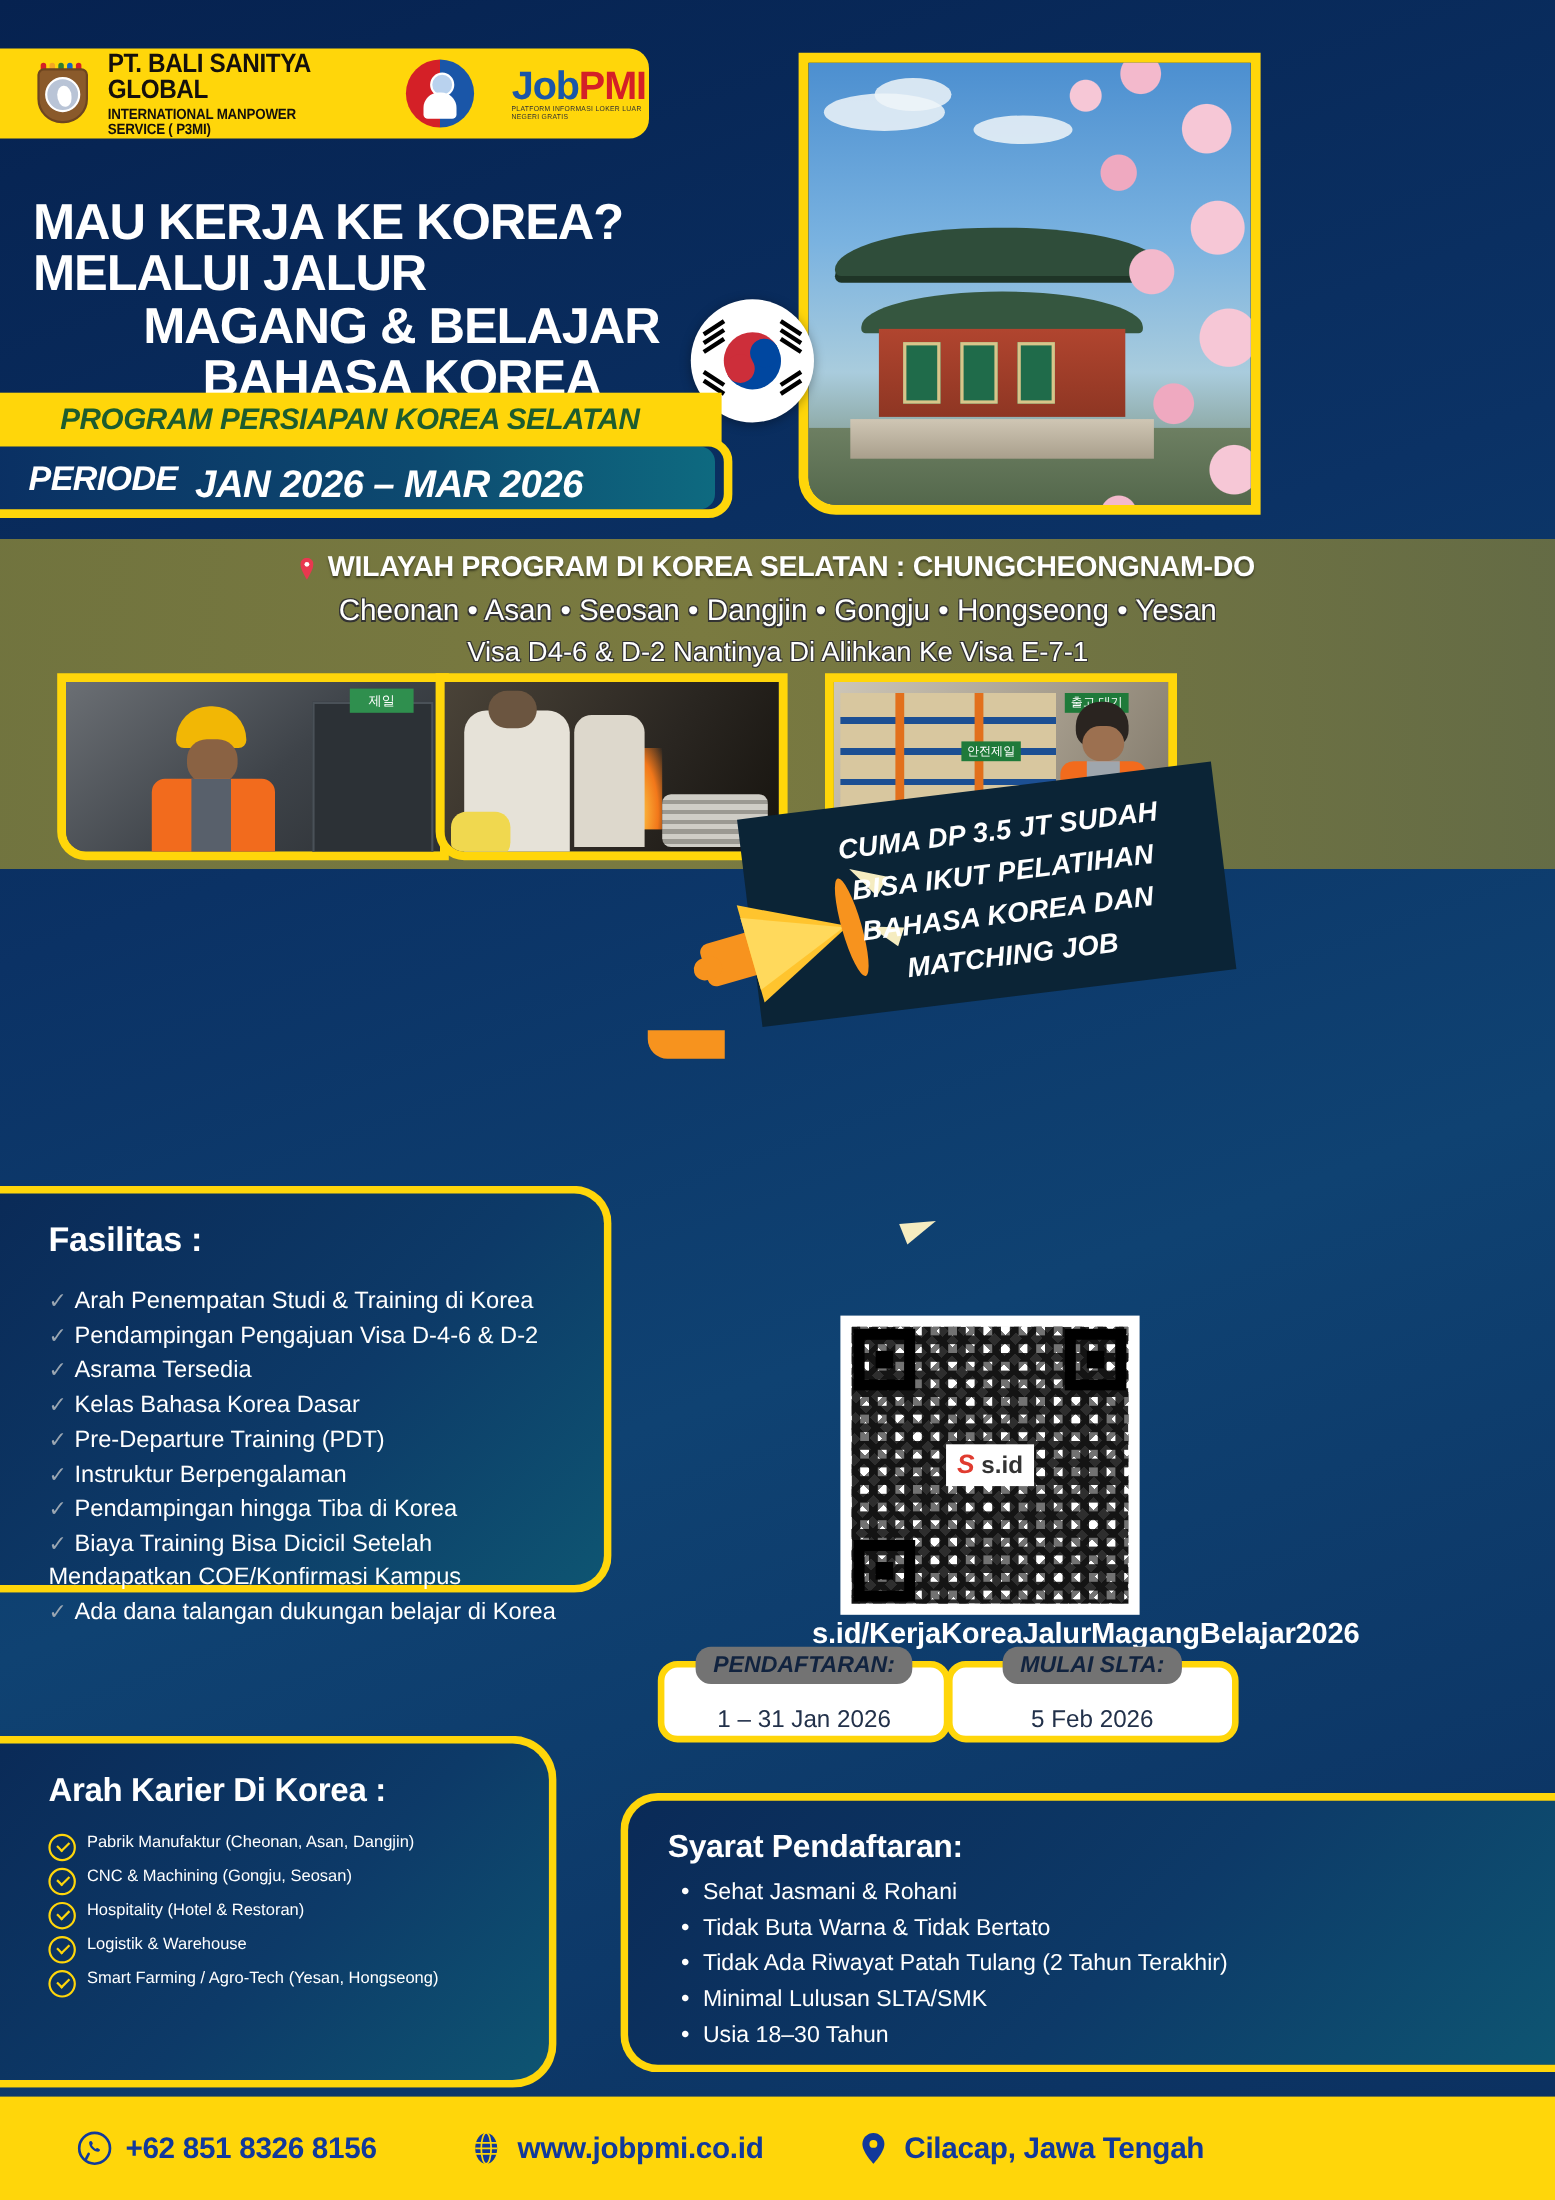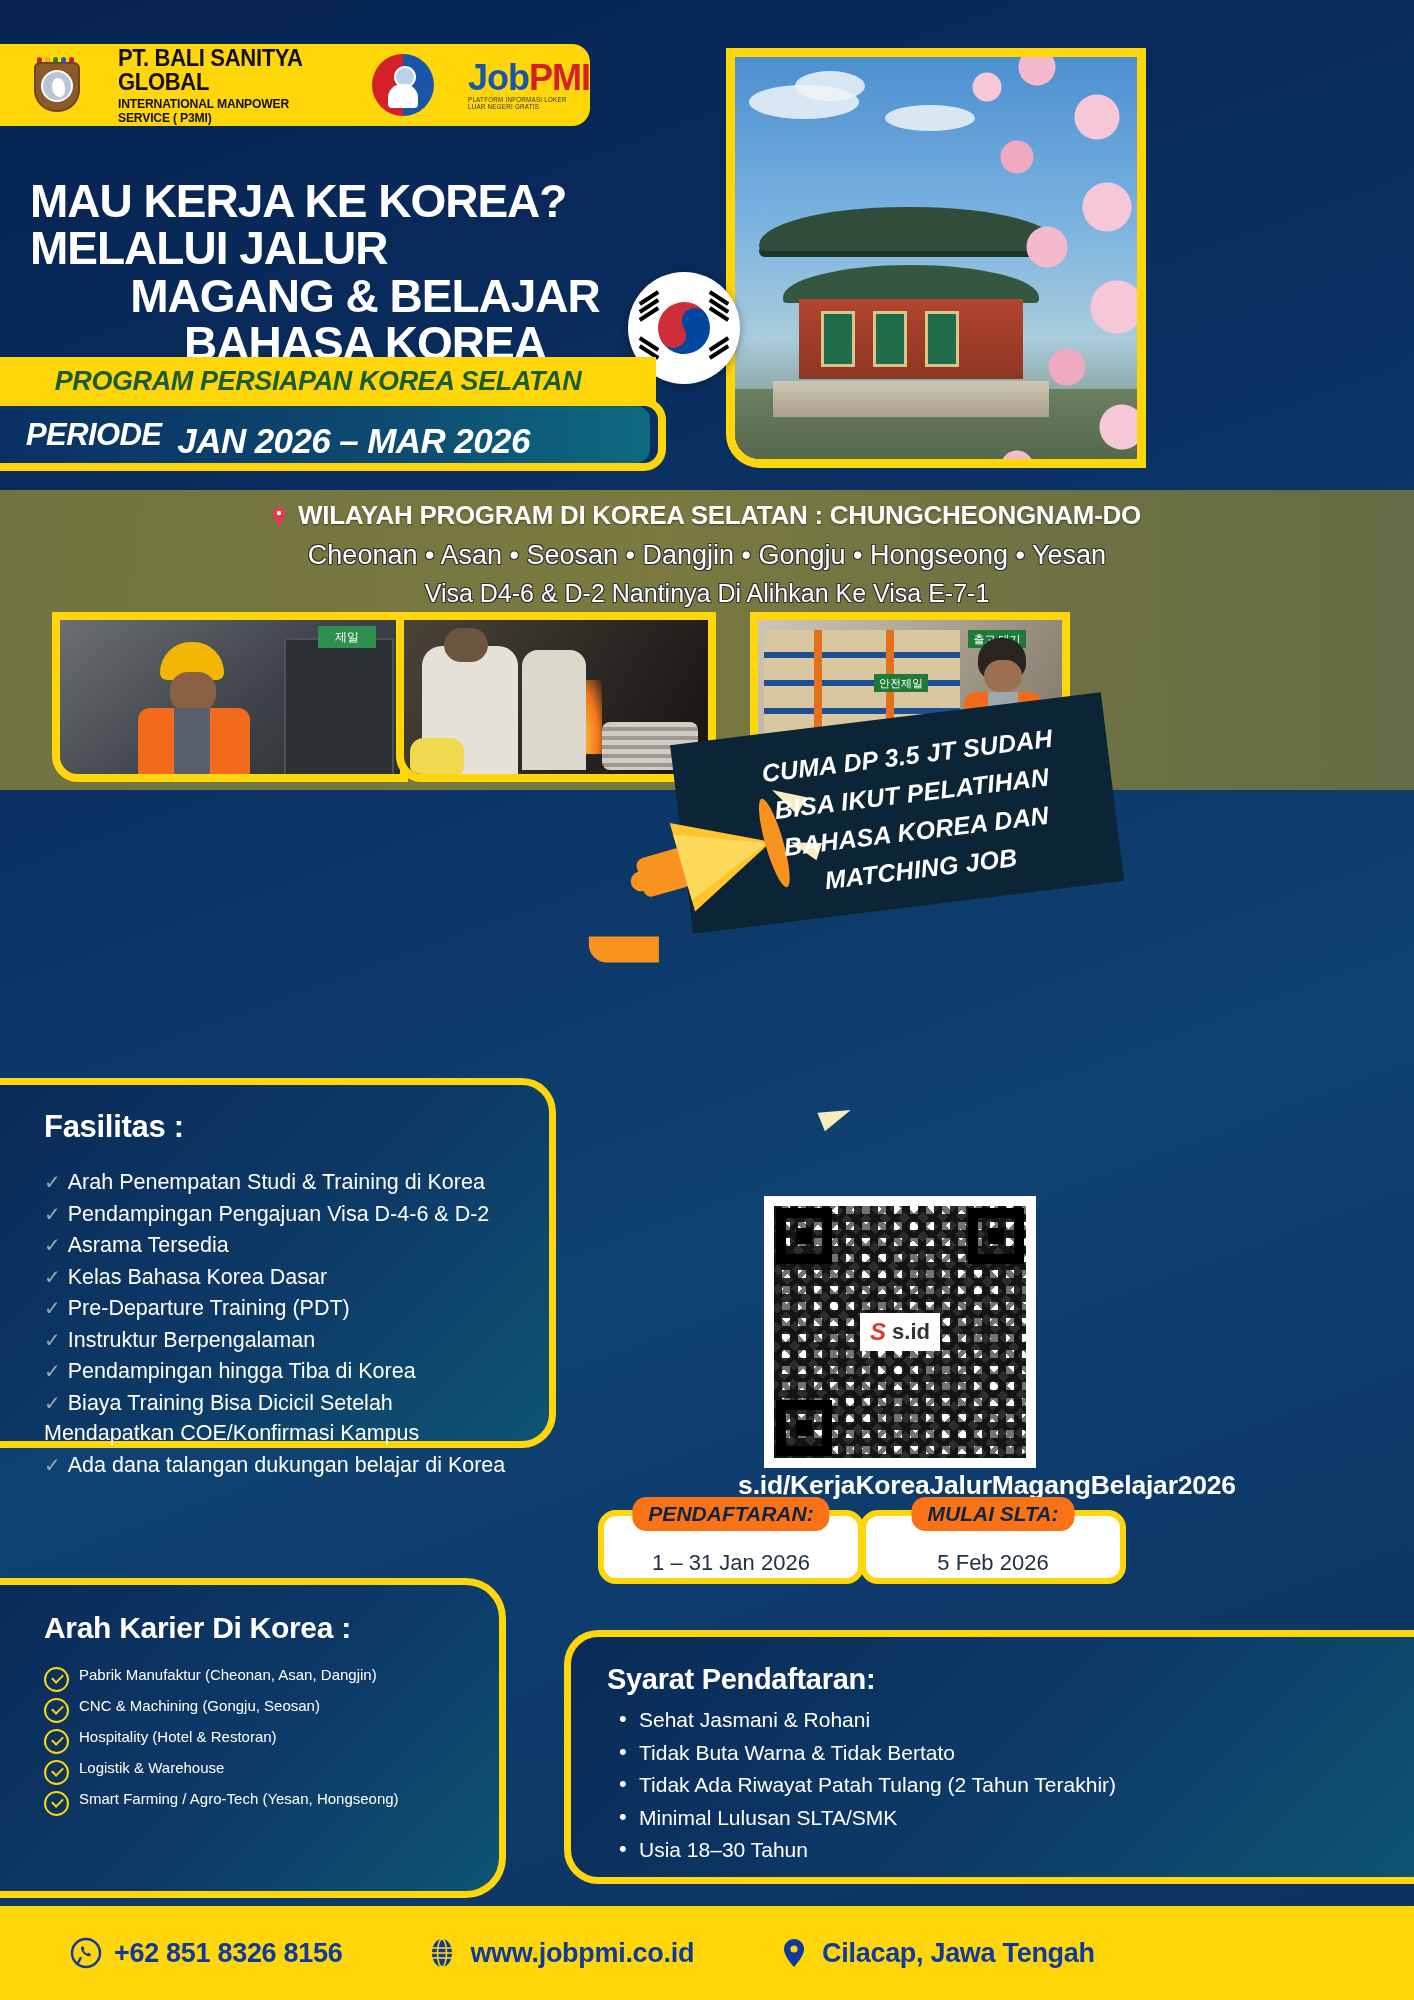--- a/index.html
+++ b/index.html
@@ -39,21 +39,21 @@
   }
   .crest .ppl{ position:absolute; left:6px; top:0px; width:42px; height:16px; }
   .crest .ppl i{
     position:absolute; top:3px; width:5px;height:11px;border-radius:3px; display:block;
   }
   .crest .ppl i:nth-child(1){ left:1px; background:#d42027; }
   .crest .ppl i:nth-child(2){ left:9px; background:#f5a623; }
   .crest .ppl i:nth-child(3){ left:17px; background:#2e7d32; }
   .crest .ppl i:nth-child(4){ left:25px; background:#1565c0; }
   .crest .ppl i:nth-child(5){ left:33px; background:#d42027; }
-  .bsg-txt{ line-height:1;margin-left:20px; }
+  .bsg-txt{ line-height:1; }
   .bsg-txt .l1{
     font-weight:bold; font-size:24px; color:#14100c; letter-spacing:-.4px;
     font-family:"Liberation Sans Narrow","Liberation Sans",sans-serif;
     transform:scaleX(.92); transform-origin:left center;
   }
   .bsg-txt .l2{
     font-weight:bold; font-size:13.5px; color:#14100c; margin-top:3px; letter-spacing:-.2px;
     transform:scaleX(.9); transform-origin:left center;
   }
   .jobpmi{ display:flex; align-items:center; gap:6px; margin-left:14px; }
@@ -396,21 +396,21 @@
     color:#fff; font-weight:bold; font-size:26.5px; letter-spacing:-.2px;
     font-family:"Liberation Sans Narrow","Liberation Sans",sans-serif;
   }
   .datebox{
     position:absolute; top:1510px; width:266px; height:74px;
     background:#fff; border:6px solid #ffd60a; border-radius:18px;
   }
   .db1{ left:598px; } .db2{ left:860px; }
   .dbl{
     position:absolute; left:50%; transform:translateX(-50%); top:-19px;
-    background:#f97316; color:#11233f; font-weight:bold; font-style:italic;
+    background:#737373; color:#11233f; font-weight:bold; font-style:italic;
     font-size:21px; padding:5px 16px; border-radius:14px; white-space:nowrap;
     font-family:"Liberation Sans Narrow","Liberation Sans",sans-serif;
   }
   .dbv{
     position:absolute; left:0; right:0; top:34px; text-align:center;
     color:#22314a; font-size:22px;
     font-family:"Liberation Sans Narrow","Liberation Sans",sans-serif;
   }
 
   

